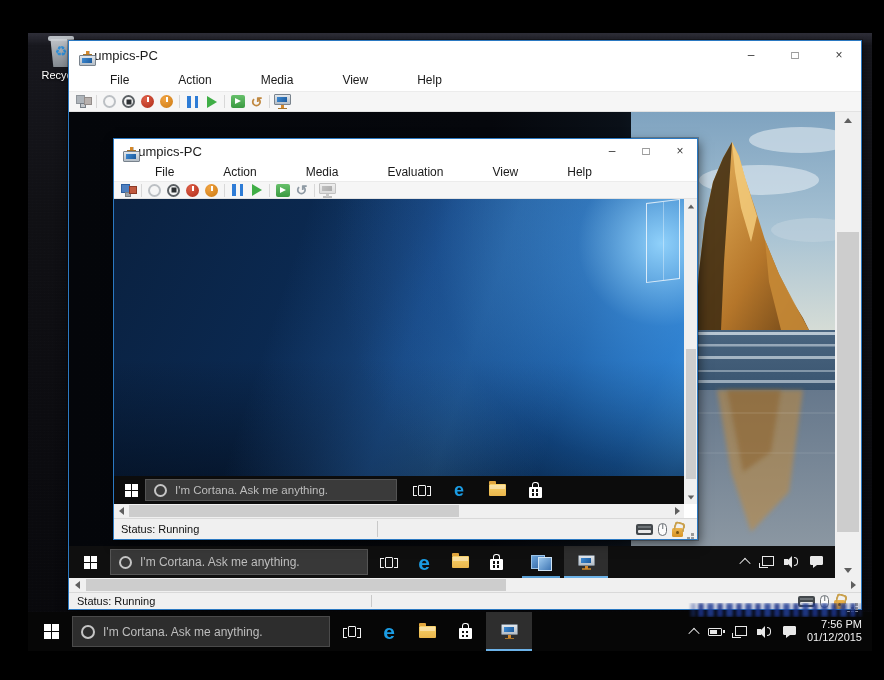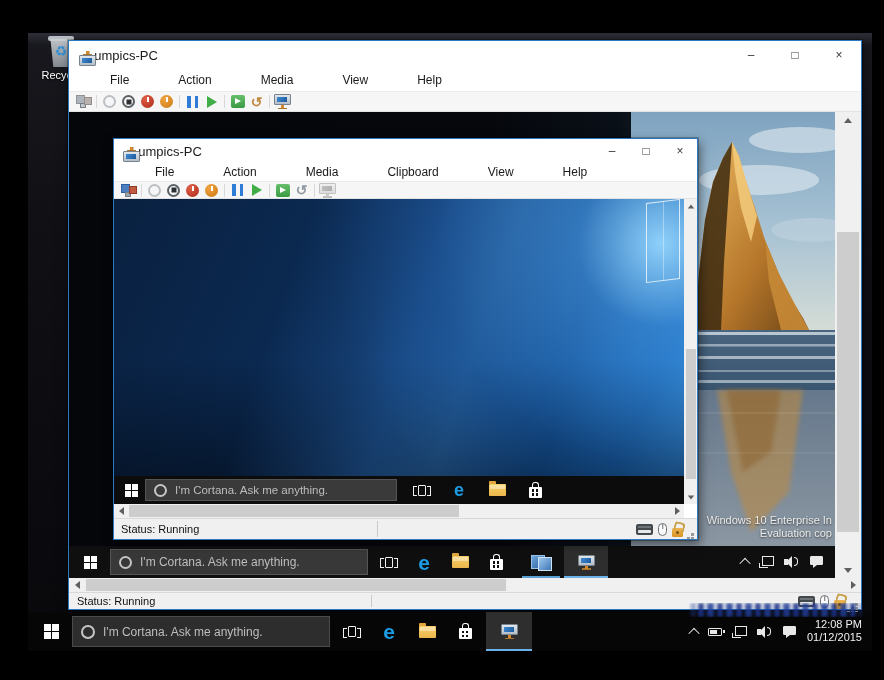--- a/index.html
+++ b/index.html
@@ -289,24 +289,20 @@
           <rect x="0" y="244" width="204" height="3" fill="#e8f0f5" opacity=".6"></rect>
           <rect x="40" y="258" width="164" height="2" fill="#e8f0f5" opacity=".4"></rect>
           <rect x="0" y="268" width="204" height="3" fill="#e8f0f5" opacity=".55"></rect>
           <rect x="0" y="278" width="204" height="156" fill="url(#sandg)"></rect>
           <polygon points="86,278 172,278 158,380 120,420 100,360" fill="#c08a3c" opacity=".55" filter="url(#soft)"></polygon>
           <polygon points="96,278 150,278 140,340 112,360" fill="#8a5c22" opacity=".45" filter="url(#soft)"></polygon>
           <rect x="0" y="300" width="204" height="2" fill="#ffffff" opacity=".08"></rect>
           <rect x="0" y="340" width="204" height="2" fill="#ffffff" opacity=".06"></rect>
         </svg>
 
-        <div class="watermark">
-          <div>Windows 10 Enterprise In</div>
-          <div>Evaluation cop</div>
-        </div>
 
         <div class="mid-taskbar">
           <div class="abs tcell" style="left:4px;top:0;width:34px;height:32px;">
               <span class="winlogo wl13"></span>
             </div>
           <div class="abs sbox" style="left:41px;top:3px;width:258px;height:26px;background:#383838;border:1px solid #555;">
             <span class="ring r13"></span>
             <span class="ph">I'm Cortana. Ask me anything.</span>
           </div>
           <div class="abs tbar" style="left:303px;top:0;height:32px;">
@@ -382,21 +378,21 @@
       <span style="margin-left:9px;"><span class="vmmon" style="transform:scale(.9);"><span class="scr"></span></span></span>
       <span class="wtitle">Lumpics-PC</span>
       <span class="wcb" style="right:68px;width:34px;">–</span>
       <span class="wcb" style="right:34px;width:34px;">□</span>
       <span class="wcb" style="right:0;width:34px;">×</span>
     </div>
     <div class="menubar">
       <span class="mi">File</span>
       <span class="mi">Action</span>
       <span class="mi">Media</span>
-      <span class="mi">Clipboard</span>
+      <span class="mi">Evaluation</span>
       <span class="mi">View</span>
       <span class="mi">Help</span>
     </div>
     <div class="toolbar">
       <span class="tbtn">
           <span class="cad">
             <span class="k3"></span>
           </span>
         </span>
       <span class="tsep"></span>
@@ -531,18 +527,18 @@
     <div class="abs tbar" style="right:76px;top:0;height:39px;gap:10px;">
       <span class="chev"></span>
       <span class="bat"></span>
       <span class="net"></span>
       <span class="spk">
           <span class="wv"></span>
         </span>
       <span class="ac"></span>
     </div>
     <div class="abs clock" style="right:10px;top:6px;">
-      <span>12:08 PM</span>
+      <span>7:56 PM</span>
       <span>01/12/2015</span>
     </div>
   </div>
 
 </div>
 
 </body></html>

